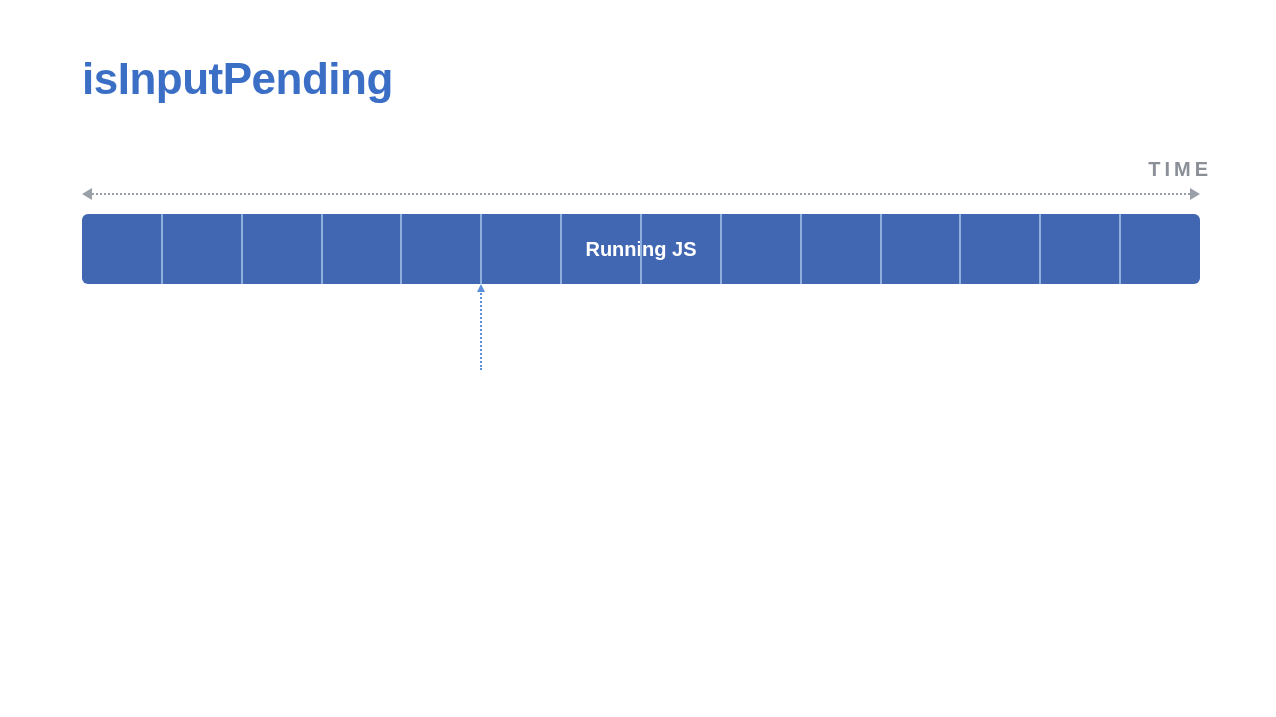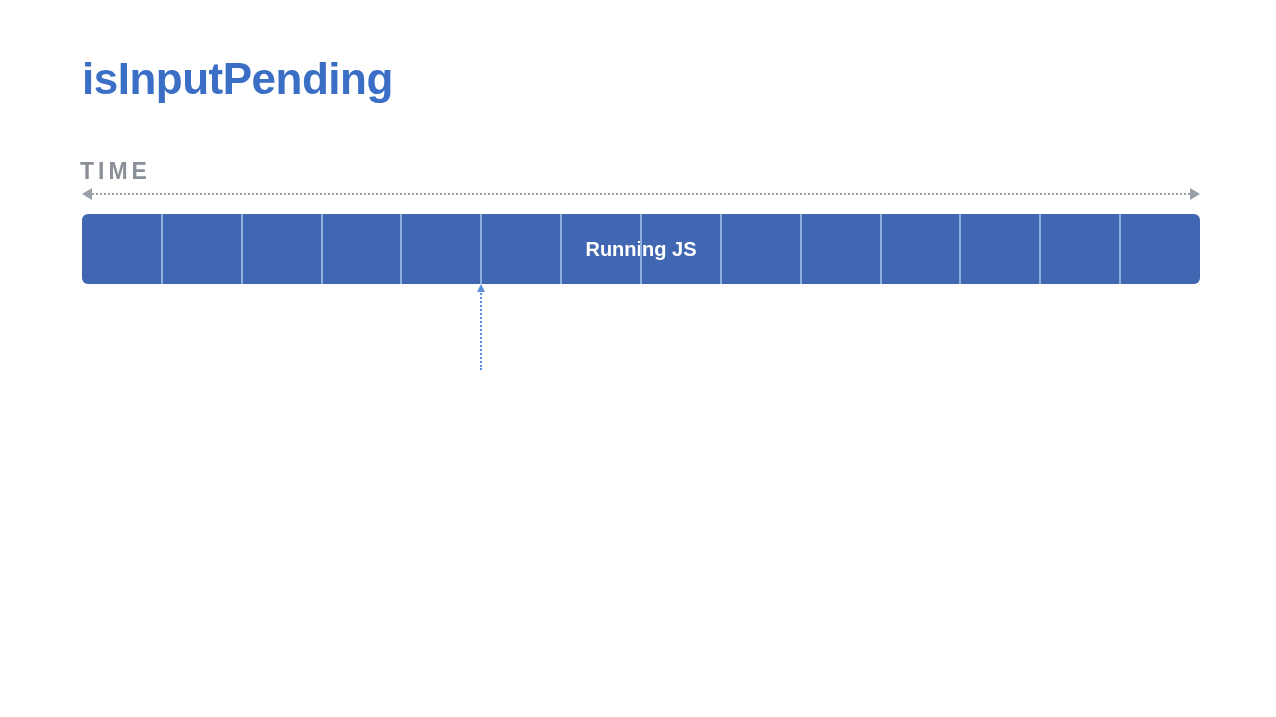--- a/index.html
+++ b/index.html
@@ -11,25 +11,25 @@
     left: 82px;
     top: 54px;
     font-size: 44px;
     font-weight: 700;
     color: #3b6fc6;
     letter-spacing: -0.5px;
   }
 
   .time-label {
     position: absolute;
-    left: 80px;
+    left: 94px;
     width: 1118px;
     top: 158px;
-    text-align: left;
-    font-size: 23px;
+    text-align: right;
+    font-size: 20px;
     font-weight: 600;
     letter-spacing: 4px;
     color: #8a8f98;
   }
 
   .axis {
     position: absolute;
     left: 82px;
     top: 188px;
     width: 1118px;

